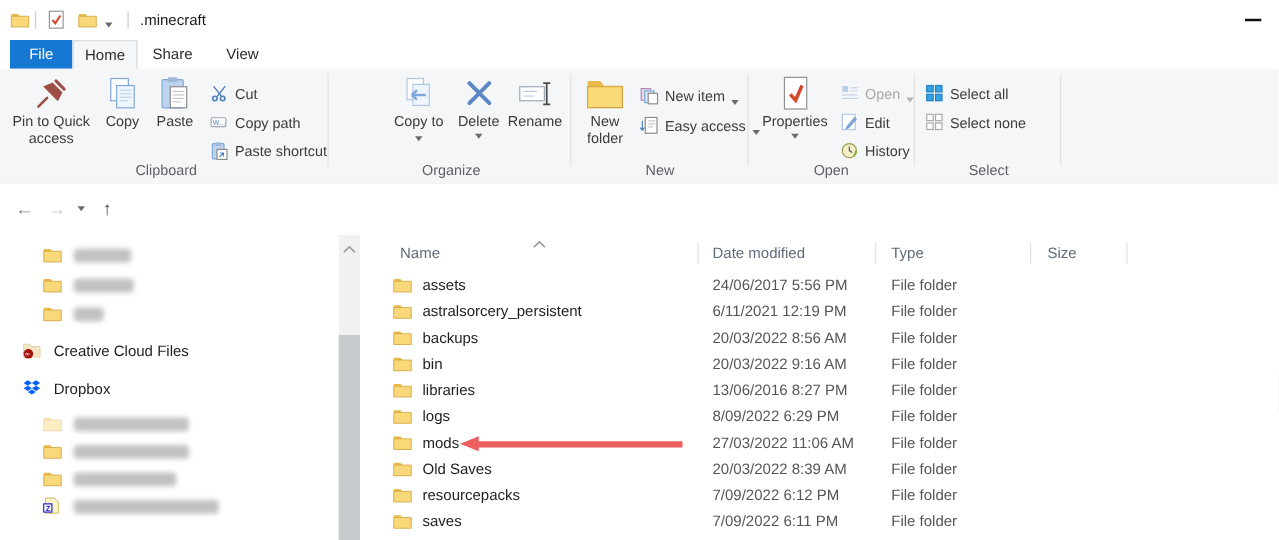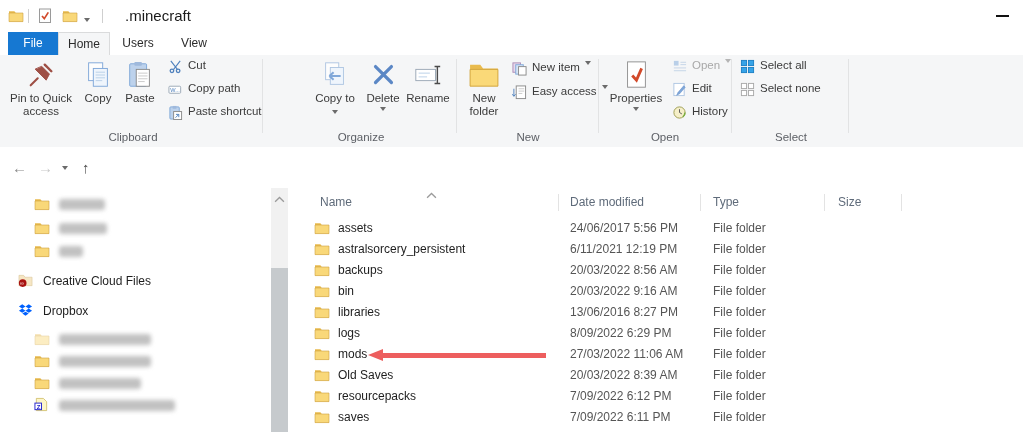--- a/index.html
+++ b/index.html
@@ -7,38 +7,38 @@
        font-family:"Liberation Sans",sans-serif;color:#1e1e1e;font-size:12px;}
 
   
   .titlebar{position:absolute;top:0;left:0;right:0;height:32px;background:#fff;}
   .qsep{position:absolute;top:9px;width:1px;height:14px;background:#cfcfcf;}
   .qicon{position:absolute;top:8px;width:16px;height:16px;}
   .ddbarwrap{position:absolute;top:12px;left:84px;width:10px;}
   .ddbar{width:9px;height:0;border-top:1.6px solid #4a4a4a;margin-bottom:2px;}
   .car{display:inline-block;width:0;height:0;border-left:3.5px solid transparent;
        border-right:3.5px solid transparent;border-top:4px solid #6b6b6b;vertical-align:middle;}
-  .wtitle{position:absolute;left:125px;top:0;height:32px;line-height:32px;font-size:15px;color:#1a1a1a;}
+  .wtitle{position:absolute;left:112px;top:0;height:32px;line-height:32px;font-size:12px;color:#1a1a1a;}
   .minim{position:absolute;left:996px;top:15px;width:13px;height:2px;background:#111;}
 
   
   .tabrow{position:absolute;top:32px;left:0;right:0;height:23px;background:#fff;}
   .tab{position:absolute;top:0;height:23px;line-height:23px;text-align:center;font-size:12px;color:#2b2b2b;box-sizing:border-box;}
   .tab-file{left:8px;width:50px;background:#1678d2;color:#fff;}
   .tab-home{left:58px;width:52px;background:#f5f6f7;border:1px solid #dadbdc;border-bottom:none;}
   .tab-share{left:110px;width:56px;}
   .tab-view{left:166px;width:56px;}
 
   
   .ribbon{position:absolute;top:55px;left:0;right:0;height:92px;background:#f5f6f7;border-bottom:1px solid #dadbdc;box-sizing:content-box;}
   .rsep{position:absolute;top:4px;height:74px;width:1px;background:#e2e3e4;}
   .glabel{position:absolute;top:76px;height:14px;font-size:11.5px;color:#5d6066;text-align:center;}
   .blg{position:absolute;top:3px;text-align:center;font-size:11.5px;color:#3b3b3b;line-height:13px;}
   .blg .bicon{height:34px;display:flex;align-items:center;justify-content:center;}
-  .bsm{position:absolute;height:23px;font-size:11.5px;color:#3b3b3b;display:flex;align-items:flex-start;gap:5px;white-space:nowrap;}
+  .bsm{position:absolute;height:23px;font-size:11.5px;color:#3b3b3b;display:flex;align-items:flex-end;gap:5px;white-space:nowrap;}
   .bsm .bicon16{width:15px;height:15px;display:inline-flex;}
   .gray{color:#a8a8a8;}
   .gray .car{border-top-color:#b5b5b5;}
   .carblock{display:block;width:0;height:0;border-left:3.5px solid transparent;border-right:3.5px solid transparent;
             border-top:4px solid #6b6b6b;margin:2px auto 0;}
 
   
   .addr-row{position:absolute;top:147px;left:0;right:0;height:41px;background:#fff;}
   .navg{position:absolute;top:0;height:41px;line-height:41px;font-size:15px;color:#7d7d7d;}
   .addrbox{position:absolute;left:106px;top:153px;width:664px;height:29px;background:#fff;
@@ -104,21 +104,21 @@
       <span class="ddbar"></span><span class="car"></span>
     </span>
     <span class="qsep" style="left:102px"></span>
     <span class="wtitle">.minecraft</span>
     <span class="minim"></span>
   </div>
 
   <div class="tabrow">
     <div class="tab tab-file">File</div>
     <div class="tab tab-home">Home</div>
-    <div class="tab tab-share">Users</div>
+    <div class="tab tab-share">Share</div>
     <div class="tab tab-view">View</div>
   </div>
 
   <div class="ribbon">
 
     <div class="blg" style="left:10px;width:62px">
       <div class="bicon">
           <svg width="30" height="30" viewBox="0 0 32 32">
             <g stroke="#9E4F45" stroke-linecap="round">
               <path d="M20 5l7 7" stroke-width="2.6"></path>

